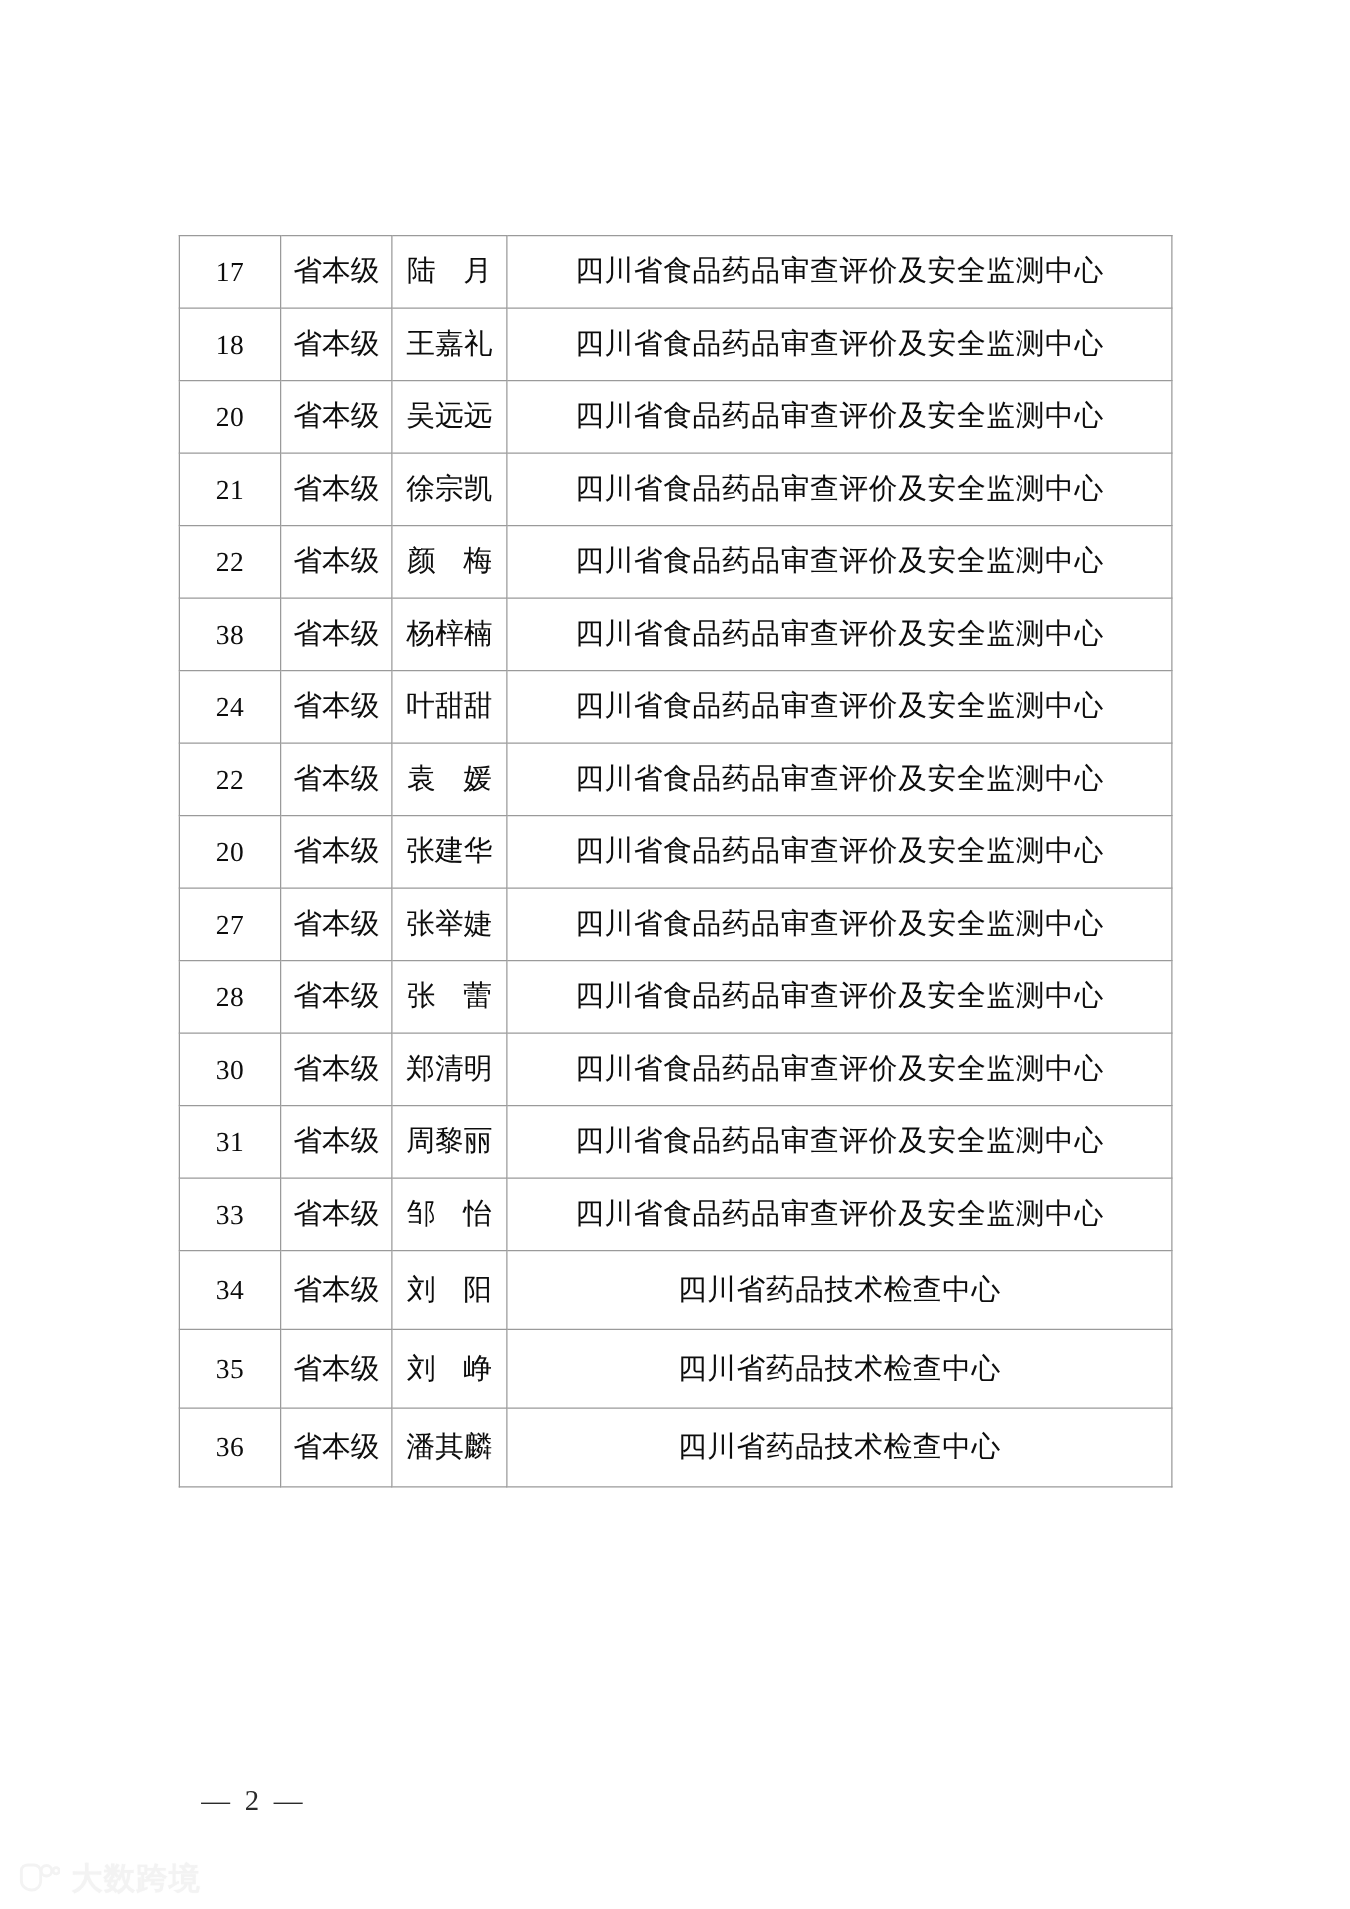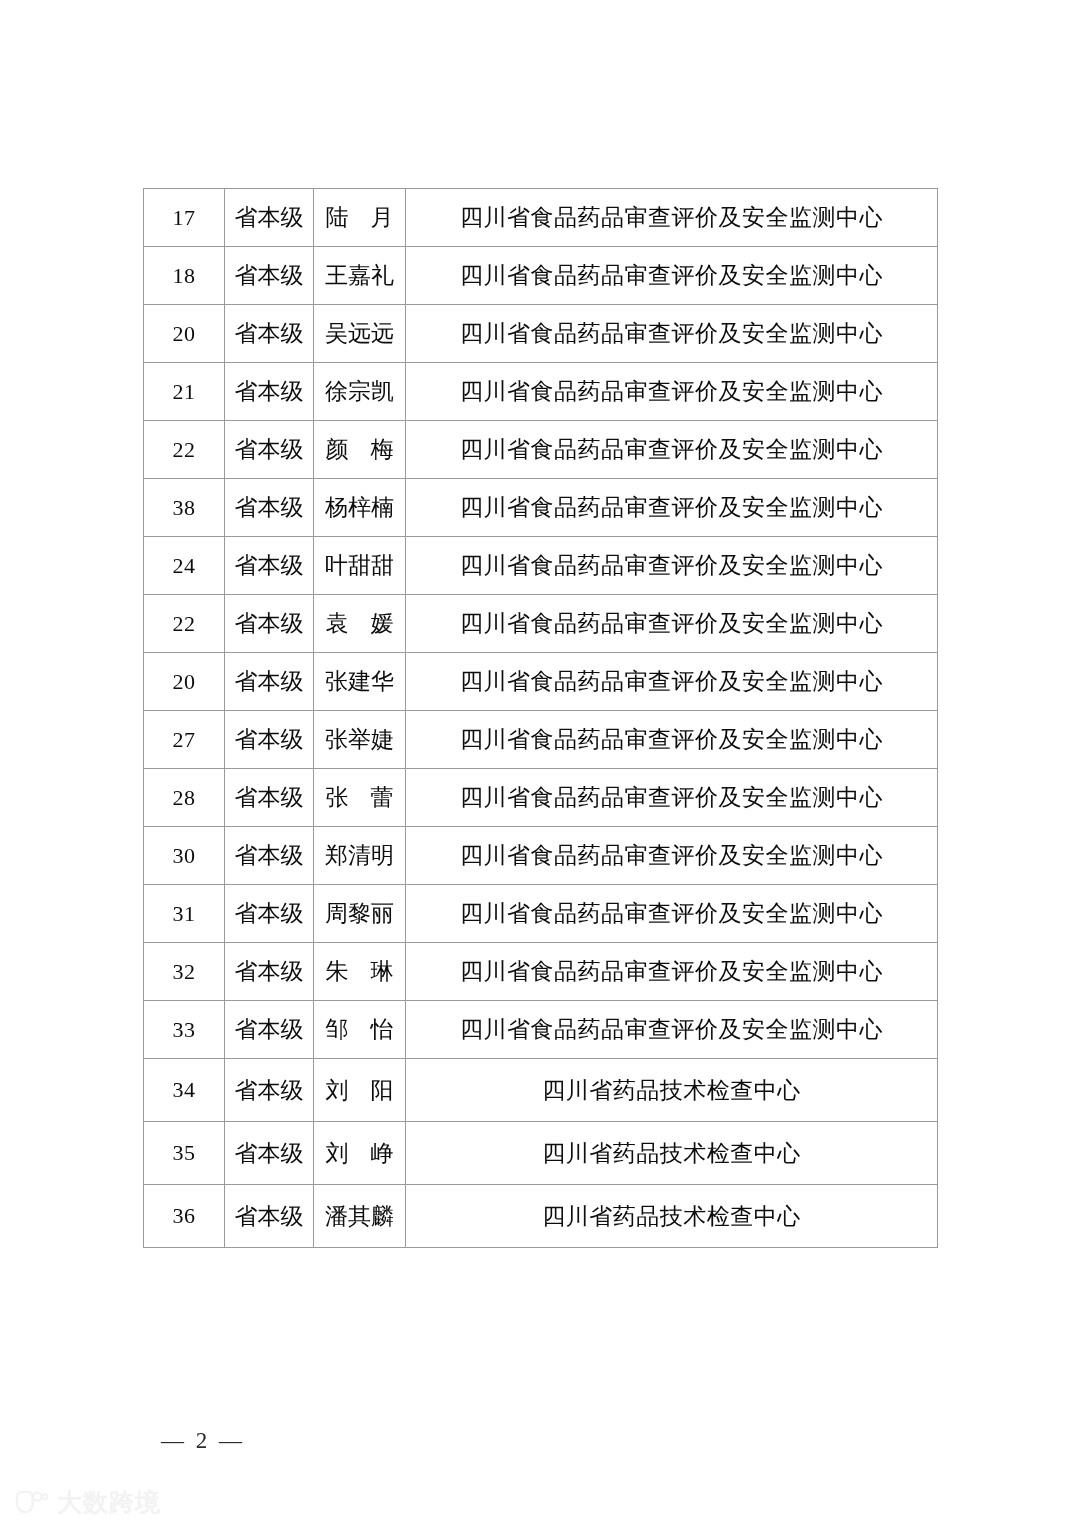--- a/index.html
+++ b/index.html
@@ -203,26 +203,20 @@
           <td class="cell-name">郑清明</td>
           <td class="cell-org">四川省食品药品审查评价及安全监测中心</td>
         </tr>
         <tr class="row-std">
           <td class="cell-index">31</td>
           <td class="cell-level">省本级</td>
           <td class="cell-name">周黎丽</td>
           <td class="cell-org">四川省食品药品审查评价及安全监测中心</td>
         </tr>
         <tr class="row-std">
-          <td class="cell-index">32</td>
-          <td class="cell-level">省本级</td>
-          <td class="cell-name spaced"><span>朱</span><span class="gap"></span><span>琳</span></td>
-          <td class="cell-org">四川省食品药品审查评价及安全监测中心</td>
-        </tr>
-        <tr class="row-std">
           <td class="cell-index">33</td>
           <td class="cell-level">省本级</td>
           <td class="cell-name spaced"><span>邹</span><span class="gap"></span><span>怡</span></td>
           <td class="cell-org">四川省食品药品审查评价及安全监测中心</td>
         </tr>
         <tr class="row-alt">
           <td class="cell-index">34</td>
           <td class="cell-level">省本级</td>
           <td class="cell-name spaced"><span>刘</span><span class="gap"></span><span>阳</span></td>
           <td class="cell-org">四川省药品技术检查中心</td>

